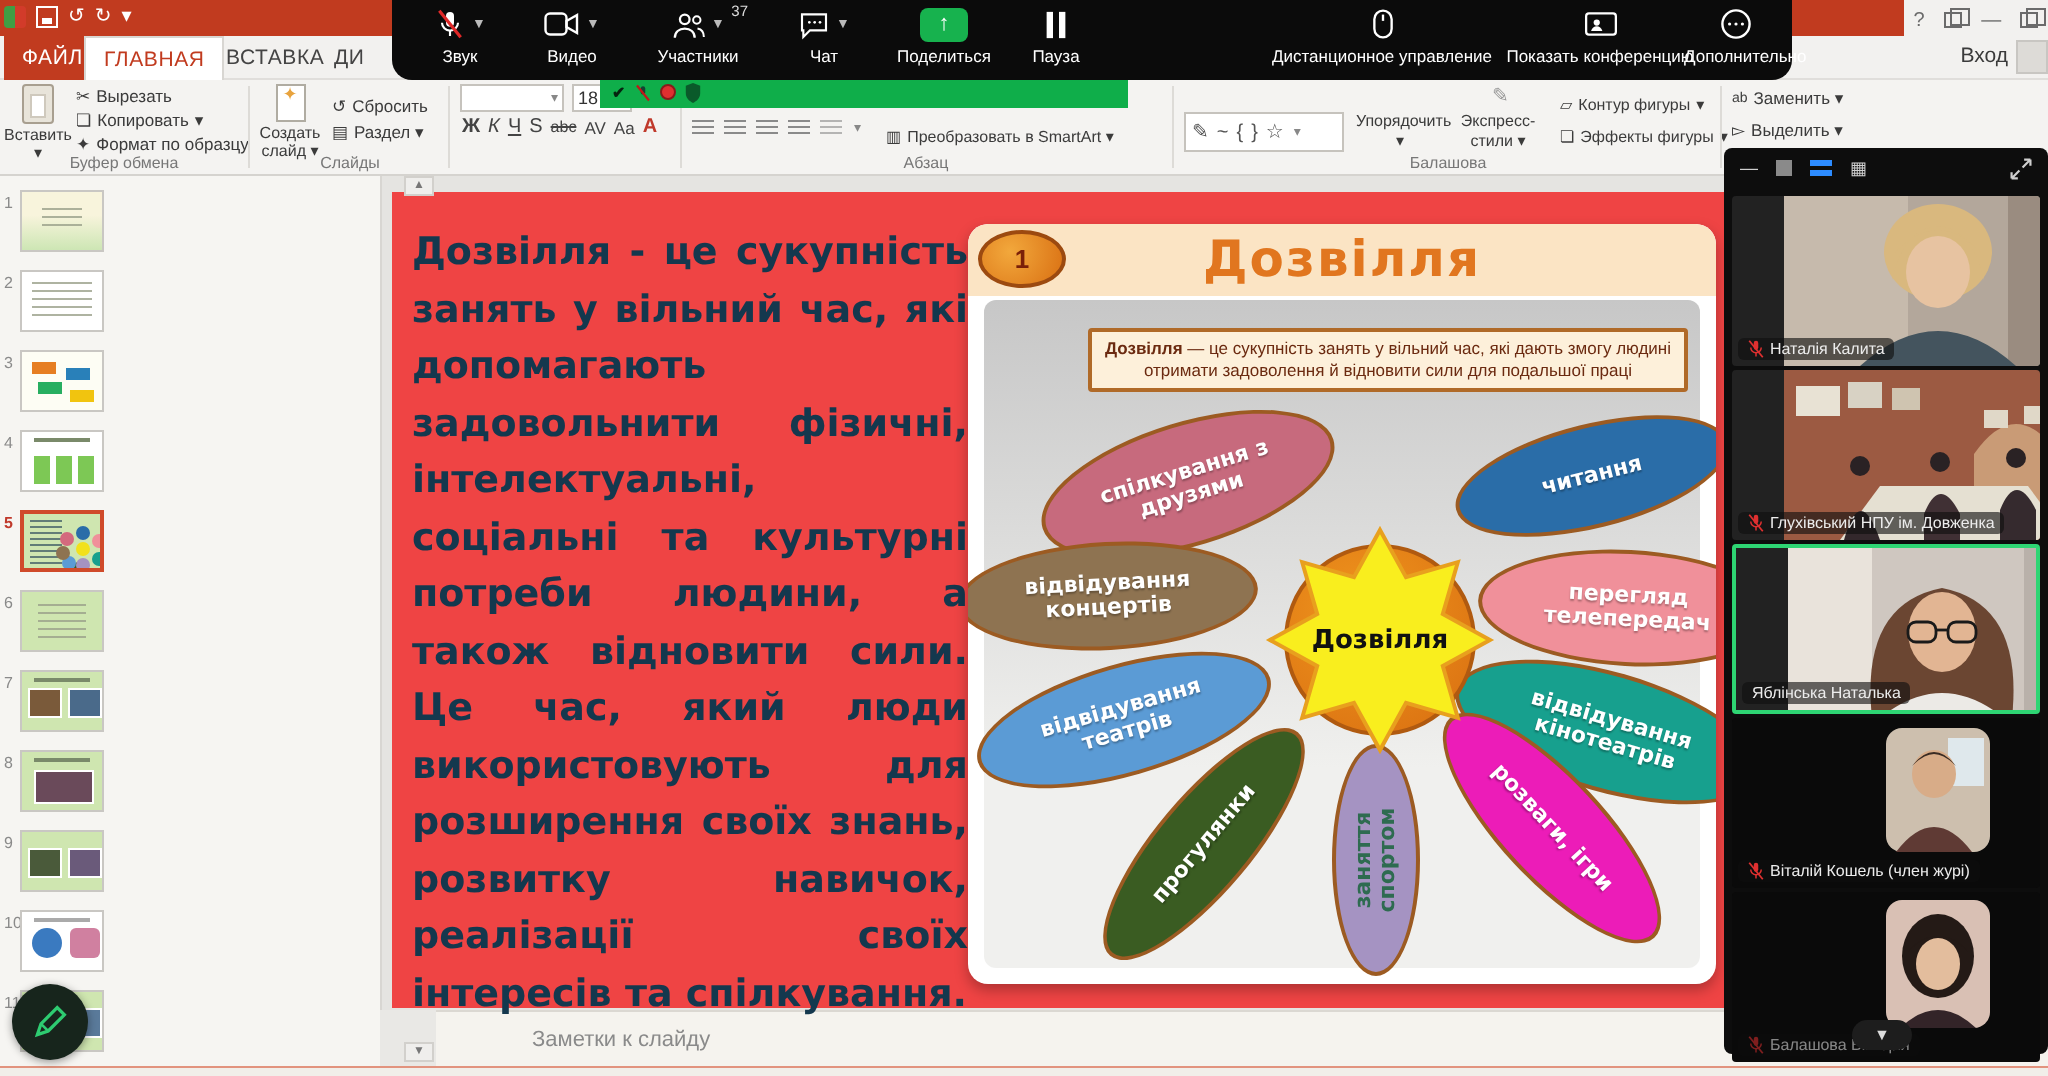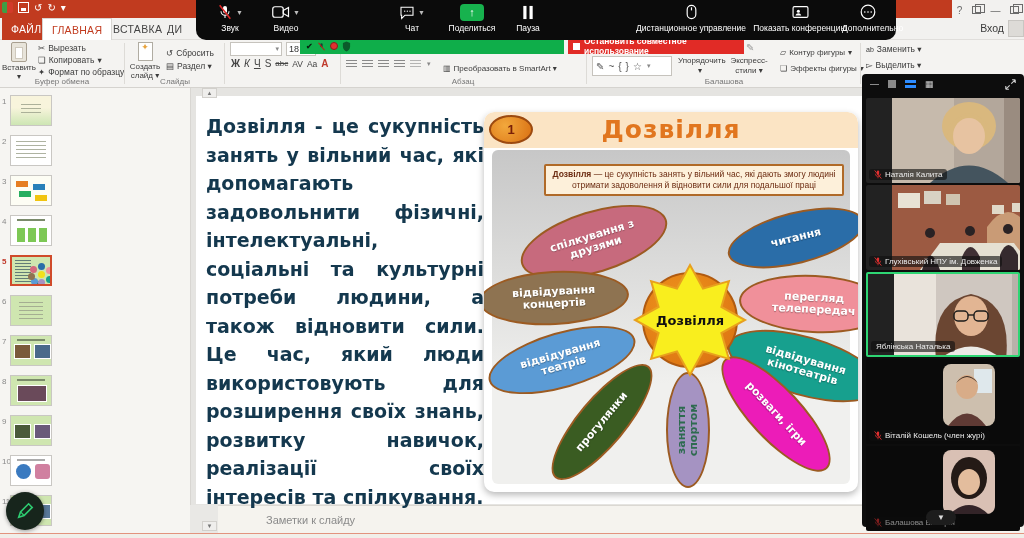--- a/index.html
+++ b/index.html
@@ -70,21 +70,21 @@
   .minitext{position:absolute;left:3px;top:3px;width:16px;height:24px;
     background:repeating-linear-gradient(#33505e 0 1px,transparent 1px 3px);opacity:.7;}
   .ph2 i{position:absolute;top:8px;width:17px;height:15px;border:1px solid #fff;}
   .ph1 i{position:absolute;left:6px;top:9px;width:30px;height:17px;border:1px solid #fff;background:#6a4a5a;}
   .capline{position:absolute;left:6px;top:3px;right:6px;height:2px;background:#7a8a6a;}
   .v10{background:#fff;}
   .v10 i{position:absolute;top:8px;width:15px;height:15px;border-radius:3px;}
 
   
   .editarea{left:190px;top:88px;width:672px;height:417px;background:#e5e4e1;border-left:1px solid #d8d6d2;}
-  .slide{left:196px;top:96px;width:668px;height:408px;background:#ffffff;z-index:1;}
+  .slide{left:196px;top:96px;width:668px;height:408px;background:#ef4444;z-index:1;}
   .slidetext{position:absolute;left:10px;top:16px;width:278px;font-family:"DejaVu Sans",sans-serif;
     font-weight:bold;font-size:19px;line-height:1.5;color:#14384e;text-align:justify;}
   .card{position:absolute;left:288px;top:16px;width:374px;height:380px;background:#fff;
     border-radius:10px;box-shadow:0 3px 7px rgba(0,0,0,.28);overflow:hidden;}
   .cardhead{position:absolute;left:0;top:0;right:0;height:36px;background:#fbe4c4;border-radius:10px 10px 0 0;}
   .cardtitle{position:absolute;left:0;right:0;top:3px;text-align:center;font-family:"DejaVu Sans",sans-serif;
     font-size:25px;font-weight:bold;color:#e1761f;letter-spacing:1px;}
   .badge1{position:absolute;left:5px;top:3px;width:44px;height:29px;border-radius:50%;
     background:radial-gradient(circle at 35% 35%,#f2a83c,#d96f12);border:2px solid #9c4a10;
     display:flex;align-items:center;justify-content:center;font-weight:bold;color:#7a2008;font-size:13px;}
@@ -423,20 +423,33 @@
     <div class="zitem" style="left:64px;width:52px;">
       <div class="ic">
           <svg width="18" height="14" viewBox="0 0 24 18">
             <rect x="1" y="2" width="14" height="14" rx="3" fill="none" stroke="#fff" stroke-width="1.6"></rect>
             <path d="M15 7l7-4v12l-7-4z" fill="none" stroke="#fff" stroke-width="1.6"></path>
           </svg>
           <span class="chev">▼</span>
         </div>
       <div class="lb">Видео</div>
     </div>
+    <div class="zitem" style="left:120px;width:66px;">
+      <span class="zbadge">37</span>
+      <div class="ic">
+          <svg width="17" height="15" viewBox="0 0 24 20">
+            <circle cx="9" cy="6" r="3.4" fill="none" stroke="#fff" stroke-width="1.6"></circle>
+            <path d="M2 19c0-4 3-6.5 7-6.5s7 2.5 7 6.5" fill="none" stroke="#fff" stroke-width="1.6"></path>
+            <circle cx="17.5" cy="6.5" r="2.6" fill="none" stroke="#fff" stroke-width="1.4"></circle>
+            <path d="M18 12.5c2.6.5 4.5 2.6 4.5 6" fill="none" stroke="#fff" stroke-width="1.4"></path>
+          </svg>
+          <span class="chev">▼</span>
+        </div>
+      <div class="lb">Участники</div>
+    </div>
     <div class="zitem" style="left:190px;width:52px;">
       <div class="ic">
           <svg width="16" height="15" viewBox="0 0 24 22">
             <path d="M3 3h18v12H9l-5 5v-5H3z" fill="none" stroke="#fff" stroke-width="1.6"></path>
             <circle cx="8.5" cy="9" r="1" fill="#fff"></circle>
             <circle cx="12.5" cy="9" r="1" fill="#fff"></circle>
             <circle cx="16.5" cy="9" r="1" fill="#fff"></circle>
           </svg>
           <span class="chev">▼</span>
         </div>
@@ -492,24 +505,20 @@
   <div class="abs bgreen">
     <span style="font-size:8px;">✔</span>
     <svg width="9" height="11" viewBox="0 0 24 24">
         <rect x="9" y="3" width="6" height="11" rx="3" fill="#143"></rect>
         <line x1="4" y1="2" x2="20" y2="22" stroke="#c01818" stroke-width="3"></line>
       </svg>
     <span style="width:8px;height:8px;border:1.5px solid #8a1a1a;border-radius:50%;background:#e03030;"></span>
     <svg width="9" height="11" viewBox="0 0 20 24">
         <path d="M10 1l8 3v8c0 6-4 9-8 11-4-2-8-5-8-11V4z" fill="#0a5a2a"></path>
       </svg>
-  </div>
-  <div class="abs bred">
-    <span class="stopsq"></span>
-    <span>Остановить совместное использование</span>
   </div>
 
   <div class="abs vpanel">
     <div class="vhead">
       <span>—</span>
       <span style="width:8px;height:8px;background:#8a8a8a;display:inline-block;"></span>
       <span style="width:11px;height:9px;background:repeating-linear-gradient(#2d8cff 0 3px,transparent 3px 5px);display:inline-block;"></span>
       <span style="letter-spacing:1px;">▦</span>
       <svg width="11" height="11" viewBox="0 0 14 14" style="margin-left:auto;">
           <path d="M8 6L13 1M13 1h-4M13 1v4M6 8L1 13M1 13h4M1 13V9" stroke="#cfcfcf" stroke-width="1.4" fill="none"></path>

